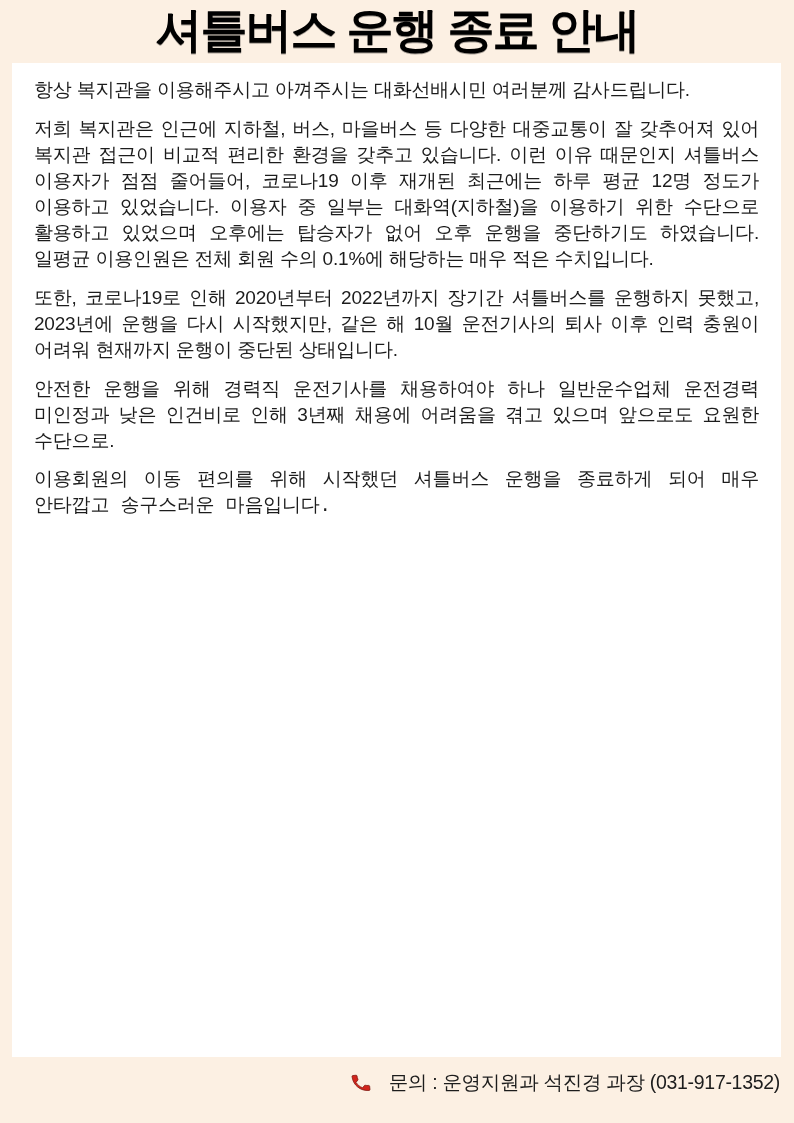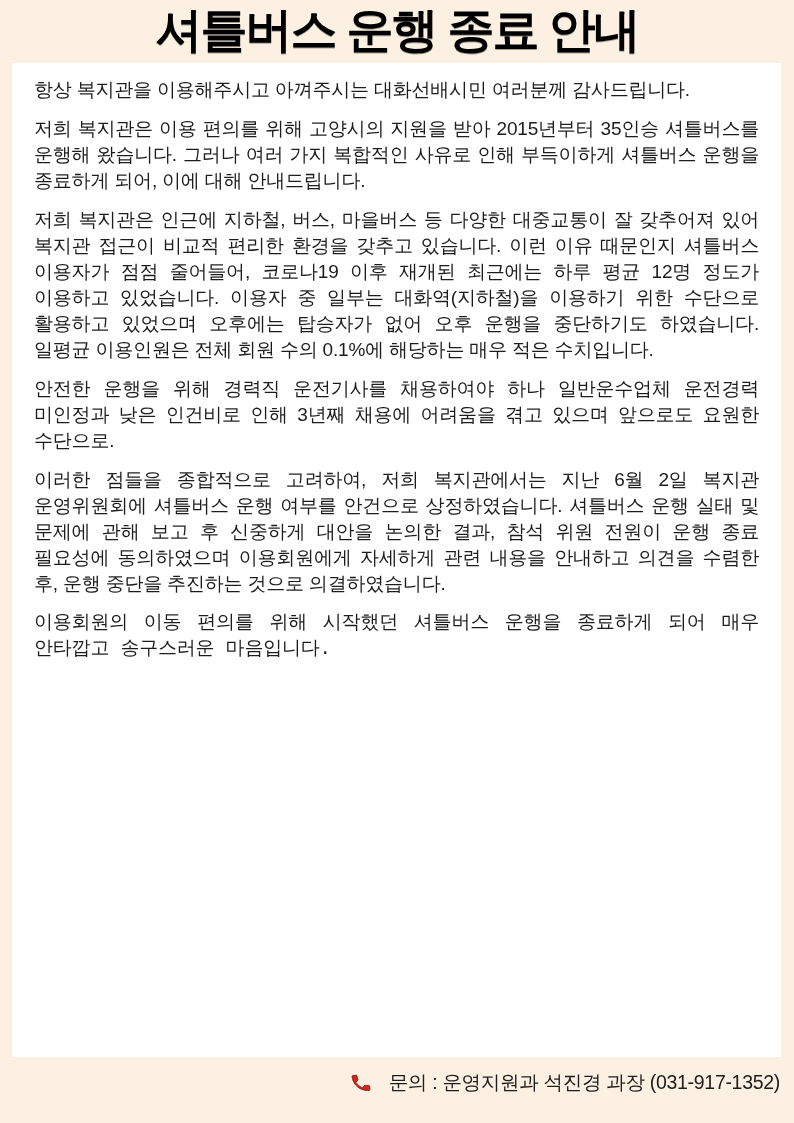--- a/index.html
+++ b/index.html
@@ -74,30 +74,27 @@
 <div class="page">
 
   <div class="title">셔틀버스 운행 종료 안내</div>
 
   <div class="content-box">
     <div id="paragraphs">
         <div class="para">
           <span class="line">항상 복지관을 이용해주시고 아껴주시는 대화선배시민 여러분께 감사드립니다.</span>
         </div>
         <div class="para">
-          <span class="line">저희 복지관은 이용 편의를 위해 고양시의 지원을 받아 2015년부터  35인승 셔틀버스를 운행해 왔습니다. 그러나 여러 가지 복합적인 사유로 인해 부득이하게 셔틀버스 운행을 종료하게 되어, 이에 대해 안내드립니다.</span>
-        </div>
-        <div class="para">
           <span class="line">저희 복지관은 인근에 지하철, 버스, 마을버스 등 다양한 대중교통이 잘 갖추어져 있어 복지관 접근이 비교적 편리한 환경을 갖추고 있습니다. 이런 이유 때문인지 셔틀버스 이용자가 점점 줄어들어, 코로나19 이후 재개된 최근에는 하루 평균 12명 정도가 이용하고 있었습니다. 이용자 중 일부는 대화역(지하철)을 이용하기 위한 수단으로 활용하고 있었으며 오후에는 탑승자가 없어 오후 운행을 중단하기도 하였습니다. 일평균 이용인원은 전체 회원 수의 0.1%에 해당하는 매우 적은 수치입니다.</span>
         </div>
         <div class="para">
-          <span class="line">안전한 운행을 위해 경력직 운전기사를 채용하여야 하나 일반운수업체 운전경력 미인정과 낮은 인건비로 인해 3년째 채용에 어려움을 겪고 있으며 앞으로도 요원한 수단으로.</span>
+          <span class="line">또한, 코로나19로 인해 2020년부터 2022년까지 장기간 셔틀버스를 운행하지 못했고, 2023년에 운행을 다시 시작했지만, 같은 해 10월 운전기사의 퇴사 이후 인력 충원이 어려워 현재까지 운행이 중단된 상태입니다.</span>
         </div>
         <div class="para">
-          <span class="line">이러한 점들을 종합적으로 고려하여, 저희 복지관에서는 지난 6월 2일 복지관 운영위원회에 셔틀버스 운행 여부를 안건으로 상정하였습니다. 셔틀버스 운행 실태 및 문제에 관해 보고 후 신중하게 대안을 논의한 결과, 참석 위원 전원이 운행 종료 필요성에 동의하였으며 이용회원에게 자세하게 관련 내용을 안내하고 의견을 수렴한 후, 운행 중단을 추진하는 것으로 의결하였습니다.</span>
+          <span class="line">안전한 운행을 위해 경력직 운전기사를 채용하여야 하나 일반운수업체 운전경력 미인정과 낮은 인건비로 인해 3년째 채용에 어려움을 겪고 있으며 앞으로도 요원한 수단으로.</span>
         </div>
         <div class="para">
           <span class="line">이용회원의 이동 편의를 위해 시작했던 셔틀버스 운행을 종료하게 되어 매우 안타깝고 송구스러운 마음입니다.</span>
         </div>
       </div>
   </div>
 
   <div class="footer">
     <span class="phone-icon-wrap">
       <svg width="22" height="22" viewBox="0 0 24 24" style="transform: rotate(-6deg);">

